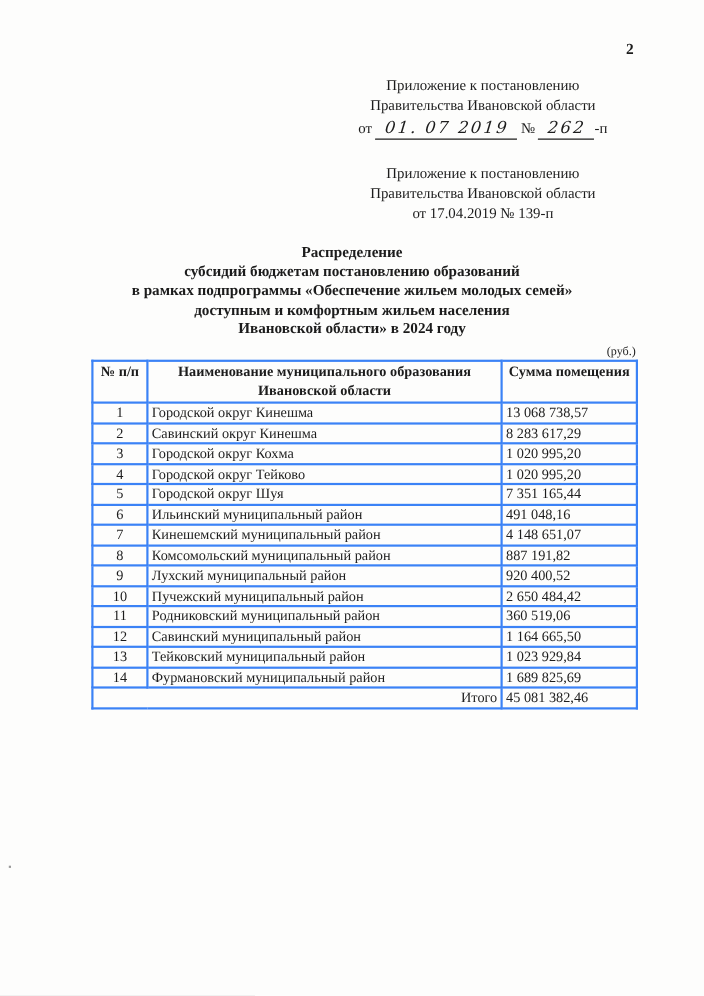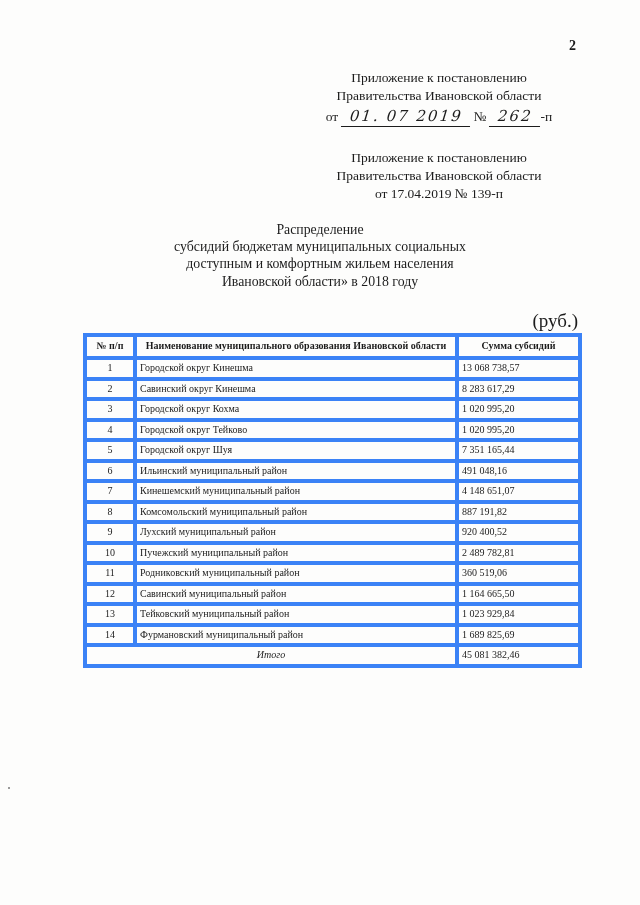--- a/index.html
+++ b/index.html
@@ -36,59 +36,59 @@
     font-style: italic;
     font-size: 15px;
     letter-spacing: 2px;
     border-bottom: 1.2px solid #1c1c1c;
     padding: 0 8px 1px 8px;
     transform: skewX(-6deg);
   }
   .title {
     margin-top: 18px;
     text-align: center;
-    font-weight: normal;
+    font-weight: bold;
     line-height: 17.2px;
     font-size: 13.8px;
   }
   .currency-note {
     text-align: right;
     padding-right: 62px;
-    margin-top: 20px;
-    font-size: 19px;
+    margin-top: 7px;
+    font-size: 11px;
   }
   table.subsidy {
     border-collapse: collapse;
     margin: 1px 0 0 83px;
     width: 495px;
     table-layout: fixed;
   }
   table.subsidy th, table.subsidy td {
-    border: 4px solid #3b82f6;
-    font-size: 10px;
+    border: 2px solid #3b82f6;
+    font-size: 13px;
     line-height: 16.5px;
     padding: 0 3px;
   }
   table.subsidy { border: 2px solid #1c1c1c; }
   table.subsidy thead th {
     font-weight: bold;
     text-align: center;
     vertical-align: top;
     padding-top: 1px;
     padding-bottom: 2px;
   }
   col.c-num  { width: 50px; }
   col.c-name { width: 322px; }
   col.c-sum  { width: 123px; }
   table.subsidy tbody td { height: 17.5px; }
   td.cell-num  { text-align: center; }
   td.cell-name { text-align: left; padding-left: 8px; }
   td.cell-sum  { text-align: left; }
   tr.total-row td { height: 18px; }
-  td.total-label { text-align: center; padding-left: 4px; font-style: italic; }
+  td.total-label { text-align: right; padding-left: 4px; }
   .speck {
     position: absolute;
     left: 8px; top: 787px;
     width: 2px; height: 2px;
     background: #9a9a9a;
   }
 </style>
 </head>
 <body>
 
@@ -108,38 +108,39 @@
   </div>
 
   <div class="appendix second">
     <div>Приложение к постановлению</div>
     <div>Правительства Ивановской области</div>
     <div>от 17.04.2019 № 139-п</div>
   </div>
 
   <div class="title">
       <div>Распределение</div>
-      <div>субсидий бюджетам муниципальных социальных</div>
+      <div>субсидий бюджетам постановлению образований</div>
+      <div>в рамках подпрограммы «Обеспечение жильем молодых семей»</div>
       <div>доступным и комфортным жильем населения</div>
-      <div>Ивановской области» в 2018 году</div>
+      <div>Ивановской области» в 2024 году</div>
     </div>
 
   <div class="currency-note">(руб.)</div>
 
   <table class="subsidy">
     <colgroup>
         <col class="c-num">
         <col class="c-name">
         <col class="c-sum">
       </colgroup>
     <thead>
       <tr>
         <th>№ п/п</th>
         <th>Наименование муниципального образования Ивановской области</th>
-        <th>Сумма субсидий</th>
+        <th>Сумма помещения</th>
       </tr>
     </thead>
     <tbody>
         <tr>
           <td class="cell-num">1</td>
           <td class="cell-name">Городской округ Кинешма</td>
           <td class="cell-sum">13 068 738,57</td>
         </tr>
         <tr>
           <td class="cell-num">2</td>
@@ -177,21 +178,21 @@
           <td class="cell-sum">887 191,82</td>
         </tr>
         <tr>
           <td class="cell-num">9</td>
           <td class="cell-name">Лухский муниципальный район</td>
           <td class="cell-sum">920 400,52</td>
         </tr>
         <tr>
           <td class="cell-num">10</td>
           <td class="cell-name">Пучежский муниципальный район</td>
-          <td class="cell-sum">2 489 782,81</td>
+          <td class="cell-sum">2 650 484,42</td>
         </tr>
         <tr>
           <td class="cell-num">11</td>
           <td class="cell-name">Родниковский муниципальный район</td>
           <td class="cell-sum">360 519,06</td>
         </tr>
         <tr>
           <td class="cell-num">12</td>
           <td class="cell-name">Савинский муниципальный район</td>
           <td class="cell-sum">1 164 665,50</td>

